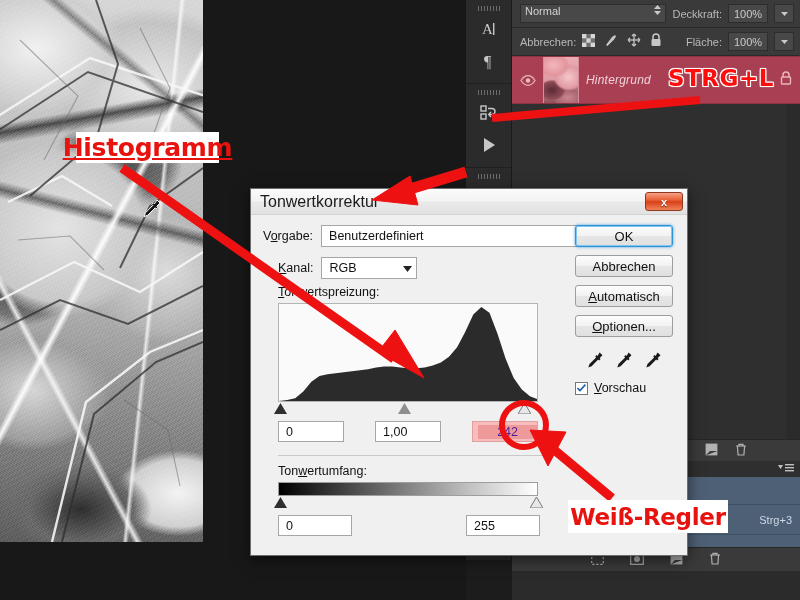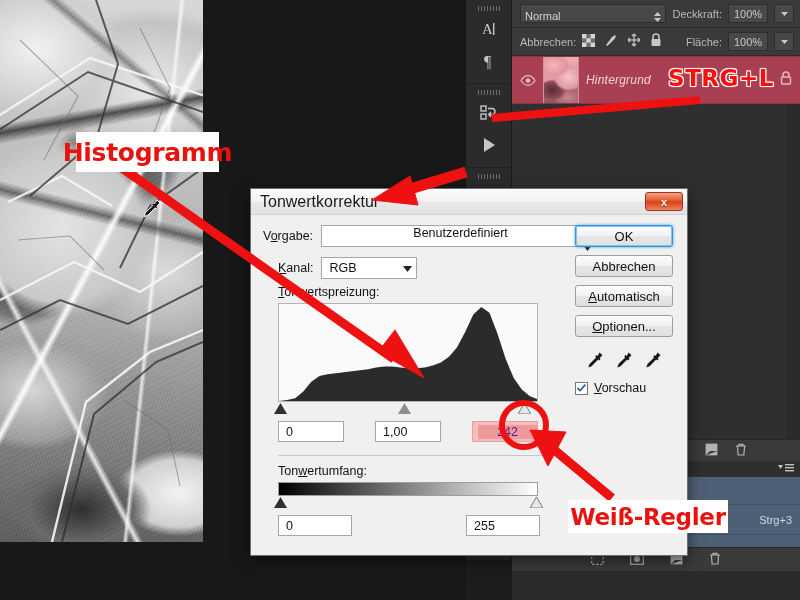--- a/index.html
+++ b/index.html
@@ -75,21 +75,21 @@
 
   
   .right-col { position:absolute; left:512px; top:0; width:288px; height:600px; background:#2b2b2b; }
 
   .opt-row {
     display:flex; align-items:center; height:28px; padding:0 6px 0 8px;
     background:#3a3a3a; border-bottom:1px solid #2a2a2a; gap:6px;
   }
   .ps-select {
     background:#484848; border:1px solid #2d2d2d; color:#d2d2d2;
-    height:19px; font-size:11px; display:flex; align-items:flex-end;
+    height:19px; font-size:11px; display:flex; align-items:flex-start;
     padding:0 4px; position:relative; flex:1; max-width:150px;
   }
   .ps-select .spin { margin-left:auto; display:flex; flex-direction:column; gap:1px; }
   .lbl { color:#b9b9b9; font-size:11px; white-space:nowrap; }
   .num-box {
     background:#484848; border:1px solid #2d2d2d; color:#c9c9c9; height:19px;
     font-size:11px; display:flex; align-items:center; justify-content:center;
     width:40px;
   }
   .drop-btn {
@@ -178,21 +178,21 @@
   .dlg-body { position:relative; padding:10px 12px; }
 
   .row { display:flex; align-items:center; }
   .row-preset { gap:8px; margin-bottom:10px; }
   .field-label { font-size:12.5px; color:#111; }
   .combo {
     height:22px; background:#fff; border:1px solid #a6a6a6;
     display:flex; align-items:center; padding:0 4px 0 7px; font-size:12.5px;
   }
   .combo .arrow { margin-left:auto; }
-  .preset-combo { width:276px;flex-direction:column; }
+  .preset-combo { width:276px; }
   .chan-combo { width:96px; }
   .preset-icon { margin-left:4px; color:#333; }
 
   .row-channel { gap:8px; margin-bottom:6px; margin-left:15px; }
 
   .section-label { font-size:12.5px; margin:4px 0 4px 15px; }
   .u { text-decoration:underline; }
 
   .hist-box {
     margin-left:15px; width:260px; height:99px; background:#fafafa;
@@ -247,21 +247,21 @@
     display:flex; align-items:center; justify-content:center;
   }
 
   
   .ann-label {
     position:absolute; background:#fff; color:#e8120f;
     font-weight:bold; font-family:"DejaVu Sans", sans-serif;
     display:flex; align-items:center; justify-content:center;
     letter-spacing:-.3px;
   }
-  #ann-histogramm { left:76px; top:132px; width:143px; height:40px; font-size:25px; }
+  #ann-histogramm { left:76px; top:132px; width:143px; height:31px; font-size:25px;text-decoration:underline; }
   #ann-strgl { left:672px; top:62px; width:98px; height:32px; font-size:23px;
                background:transparent; color:#ff0d0d;
                text-shadow:0 0 2px #fff,0 0 2px #fff,1px 1px 0 #fff,-1px -1px 0 #fff,1px -1px 0 #fff,-1px 1px 0 #fff;
                letter-spacing:.5px; }
   #ann-weiss { left:568px; top:500px; width:160px; height:33px; font-size:23px; }
   .ann-svg { position:absolute; inset:0; pointer-events:none; }
 </style>
 </head>
 <body>
 

